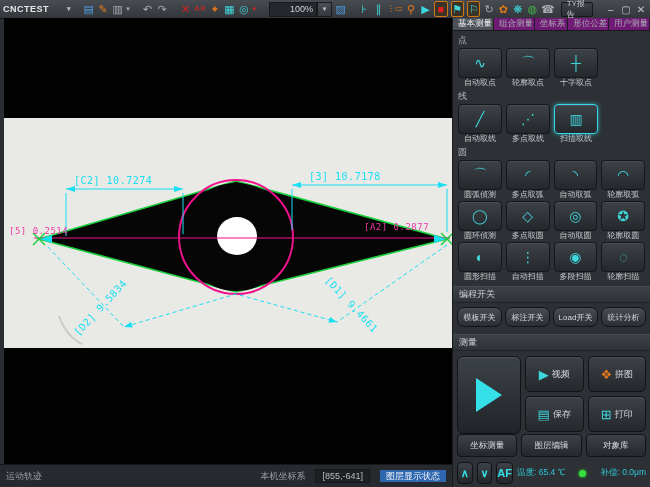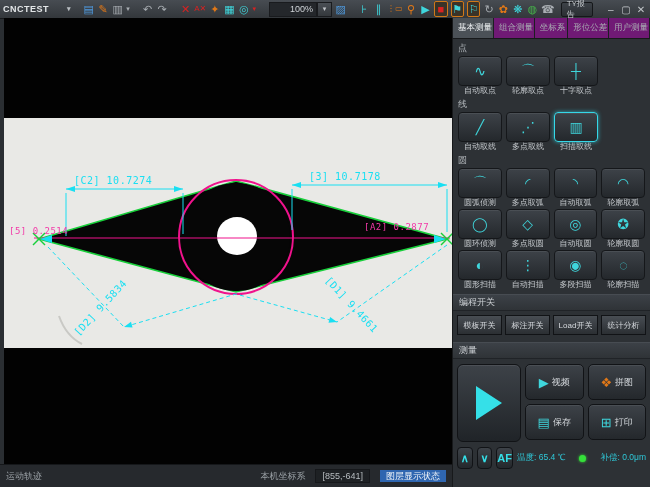--- a/index.html
+++ b/index.html
@@ -53,21 +53,21 @@
   .tool{width:44px;}
   .tool-btn{height:28px;border-radius:4px;background:linear-gradient(#3d4248,#24282c);
             border:1px solid #15171a;box-shadow:inset 0 1px 0 rgba(255,255,255,.07);
             display:flex;align-items:center;justify-content:center;font-size:14px;color:#3fd6dc;}
   .tool.active .tool-btn{border:1px solid #35d8e8;box-shadow:0 0 4px rgba(53,216,232,.7),inset 0 1px 0 rgba(255,255,255,.07);}
   .tool-lbl{font-size:8px;color:#c2c6ca;text-align:center;height:10px;line-height:10px;
             white-space:nowrap;overflow:hidden;}
   .strip{background:linear-gradient(#3c4147,#2f3337);border-top:1px solid #474c52;border-bottom:1px solid #202327;
          font-size:9px;color:#cdd1d5;padding:1px 6px;margin-top:3px;}
   .pill-row{display:flex;gap:3px;padding:4px 4px;}
-  .pill{flex:1;height:18px;border-radius:0;background:linear-gradient(#484d53,#2b2f33);
+  .pill{flex:1;height:18px;border-radius:7px;background:linear-gradient(#484d53,#2b2f33);
         border:1px solid #111316;display:flex;align-items:center;justify-content:center;
         font-size:8px;color:#d6dade;white-space:nowrap;overflow:hidden;}
   .measure-area{display:flex;gap:4px;padding:5px 4px 0 4px;}
   .run-btn{width:62px;height:76px;border-radius:6px;background:linear-gradient(#3d4248,#202428);
            border:1px solid #111316;box-shadow:inset 0 1px 0 rgba(255,255,255,.08);
            display:flex;align-items:center;justify-content:center;}
   .run-tri{width:0;height:0;border-top:17px solid transparent;border-bottom:17px solid transparent;border-left:26px solid #35e0e8;}
   .m-grid{flex:1;display:grid;grid-template-columns:1fr 1fr;grid-template-rows:36px 36px;gap:4px;}
   .m-btn{border-radius:5px;background:linear-gradient(#3d4248,#24282c);border:1px solid #111316;
          box-shadow:inset 0 1px 0 rgba(255,255,255,.07);display:flex;align-items:center;justify-content:center;
@@ -363,20 +363,25 @@
           <span class="m-ic teal">▤</span>
           <span>保存</span>
         </div>
         <div class="m-btn">
           <span class="m-ic teal">⊞</span>
           <span>打印</span>
         </div>
       </div>
     </div>
 
+    <div class="b3-row">
+      <div class="b3">坐标测量</div>
+      <div class="b3">图层编辑</div>
+      <div class="b3">对象库</div>
+    </div>
 
     <div class="af-row">
       <div class="sq-btn">
         <span>∧</span>
       </div>
       <div class="sq-btn">
         <span>∨</span>
       </div>
       <div class="sq-btn">
         <span>AF</span>

